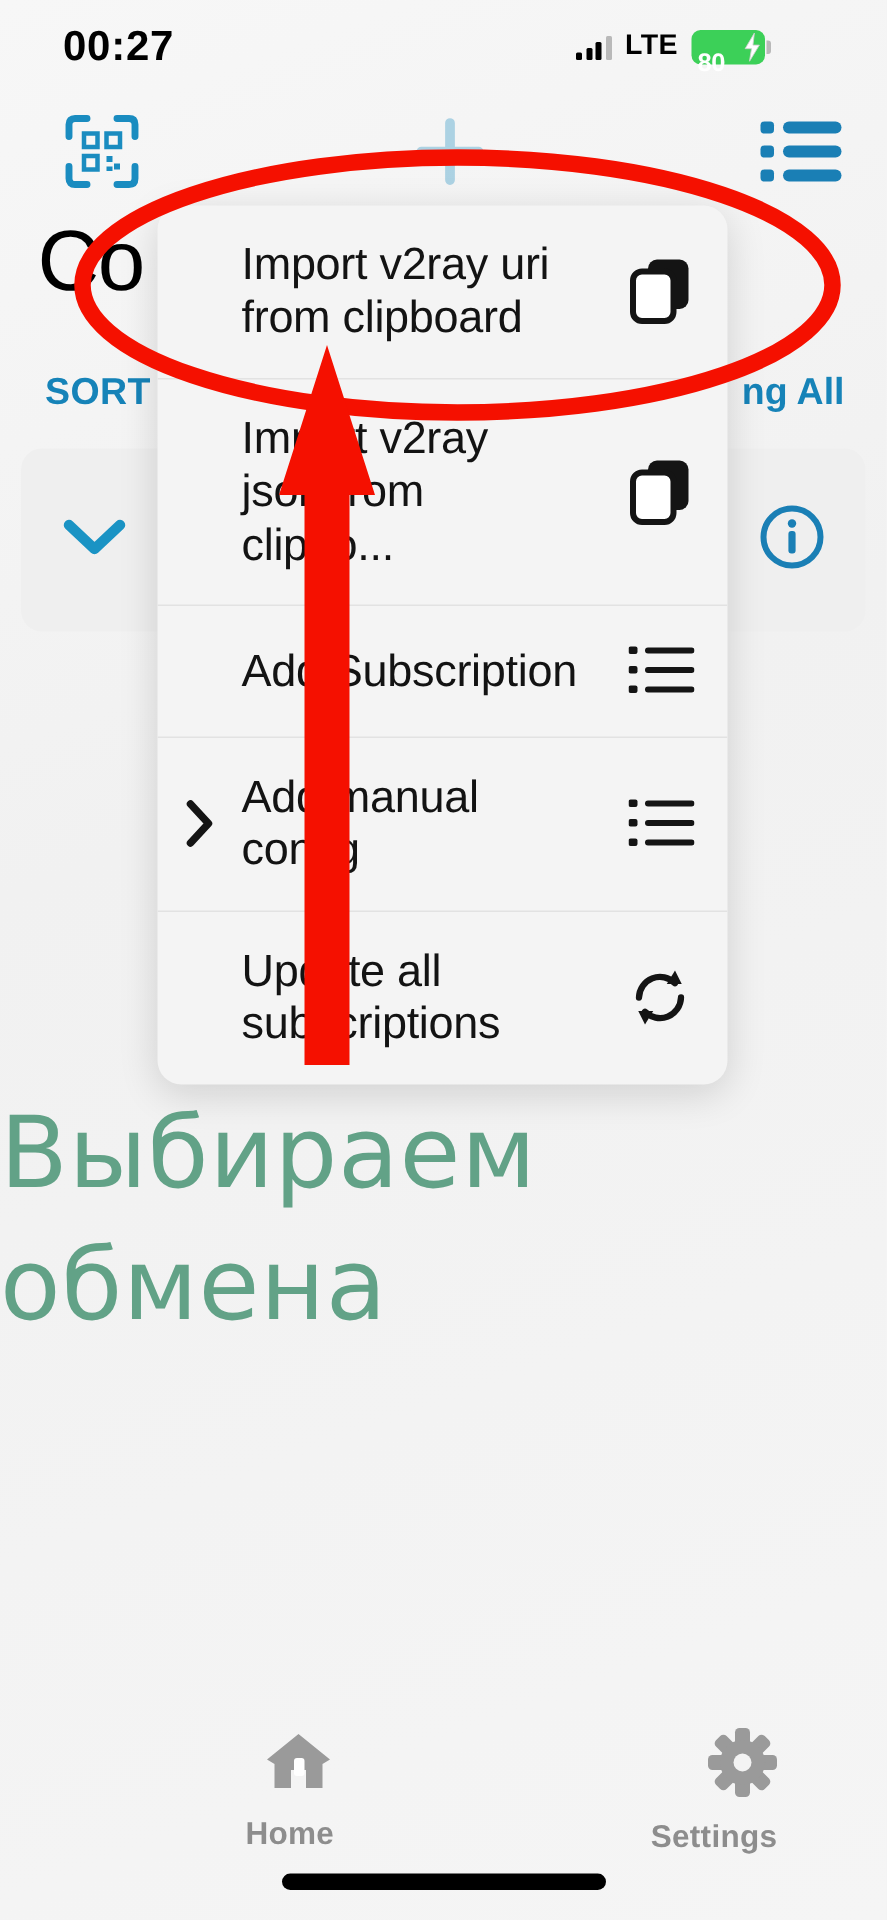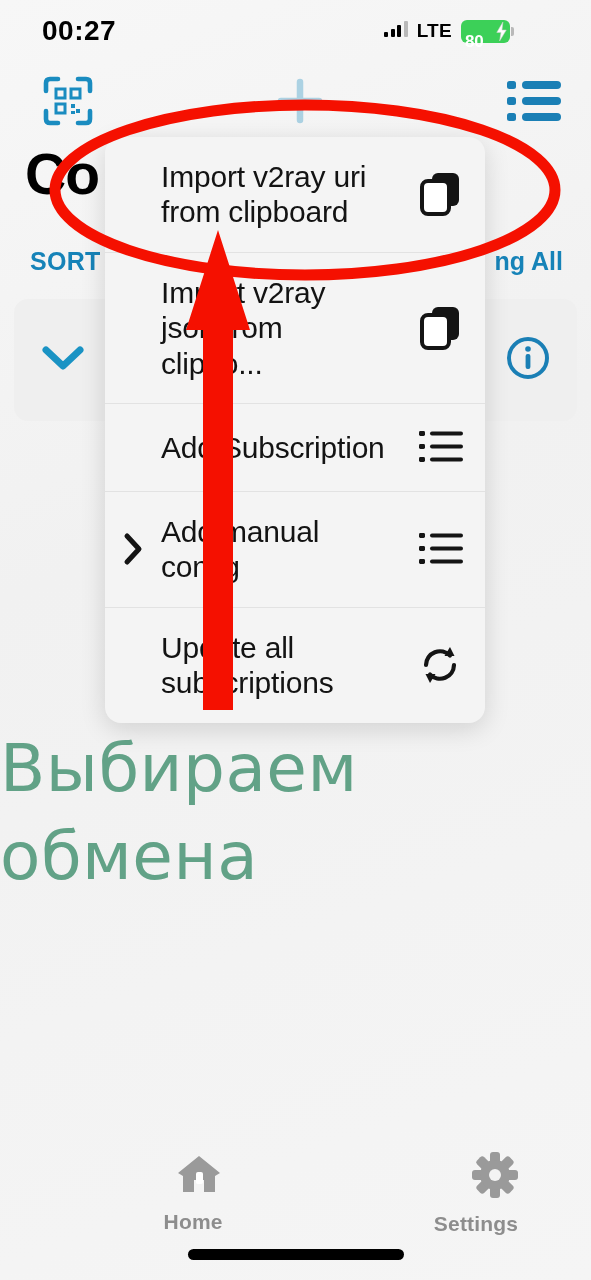--- a/index.html
+++ b/index.html
@@ -19,21 +19,21 @@
   
   .statusbar {
     position:absolute; top:0; left:0; width:550px; height:62px;
     display:flex; align-items:center; justify-content:space-between;
     padding:0 40px 0 42px;
   }
   .status-time {
     font-size:28px; font-weight:bold; color:#000;
     letter-spacing:0.5px;
   }
-  .status-right { display:flex; align-items:flex-start; gap:9px; }
+  .status-right { display:flex; align-items:center; gap:9px; }
   .sig { display:flex; align-items:flex-end; gap:2.5px; height:17px; }
   .sig i { display:block; width:4px; background:#000; border-radius:1px; }
   .sig i:nth-child(1){ height:5px; }
   .sig i:nth-child(2){ height:8px; }
   .sig i:nth-child(3){ height:12px; }
   .sig i:nth-child(4){ height:16px; background:#b9b9b9; }
   .lte { font-size:19px; font-weight:bold; color:#000; letter-spacing:0.3px; }
   .batt {
     position:relative; width:49px; height:23px; border-radius:6px;
     background:#3cd058; display:flex; align-items:center; justify-content:flex-start;
@@ -53,21 +53,21 @@
     position:absolute; top:62px; left:0; width:591px; height:78px;
     display:flex; align-items:center; justify-content:space-between;
     padding:0 28px 0 42px;
   }
   .icon-btn { display:flex; align-items:center; justify-content:center; }
   .plus-icon { opacity:0.33; }
 
   
   .page-title {
     position:absolute; top:146px; left:25px;
-    font-size:57px; font-weight:bold; color:#000; letter-spacing:-1px;
+    font-size:57px; font-weight:normal; color:#000; letter-spacing:-1px;
     line-height:1;
   }
   .caret {
     position:absolute; top:149px; left:107px;
     width:4px; height:56px; background:#2b2b2b;
   }
   .sortrow {
     position:absolute; top:244px; left:0; width:591px; height:34px;
     display:flex; align-items:center; justify-content:space-between;
     padding:0 28px 0 30px;

